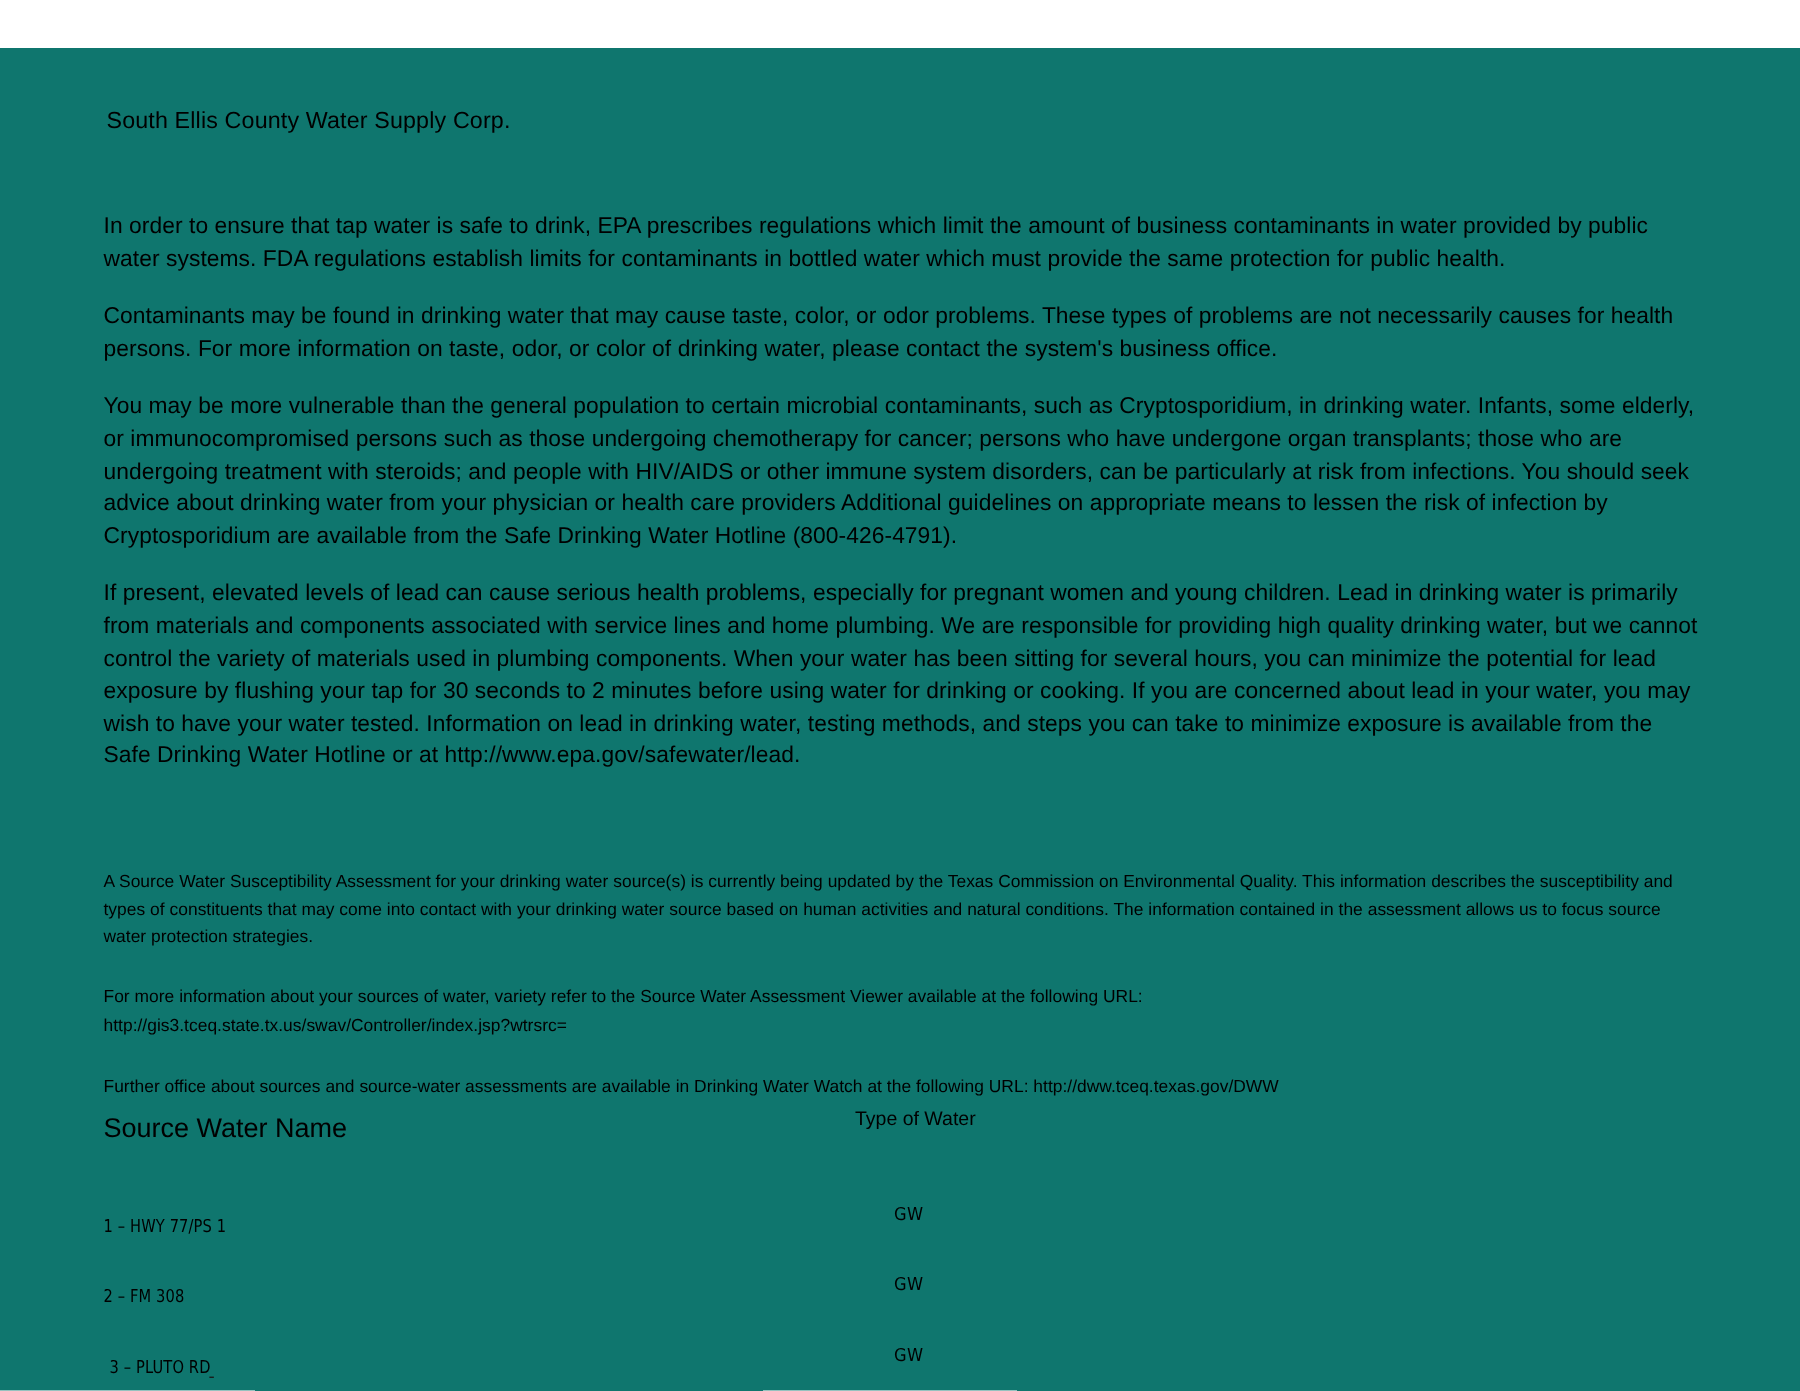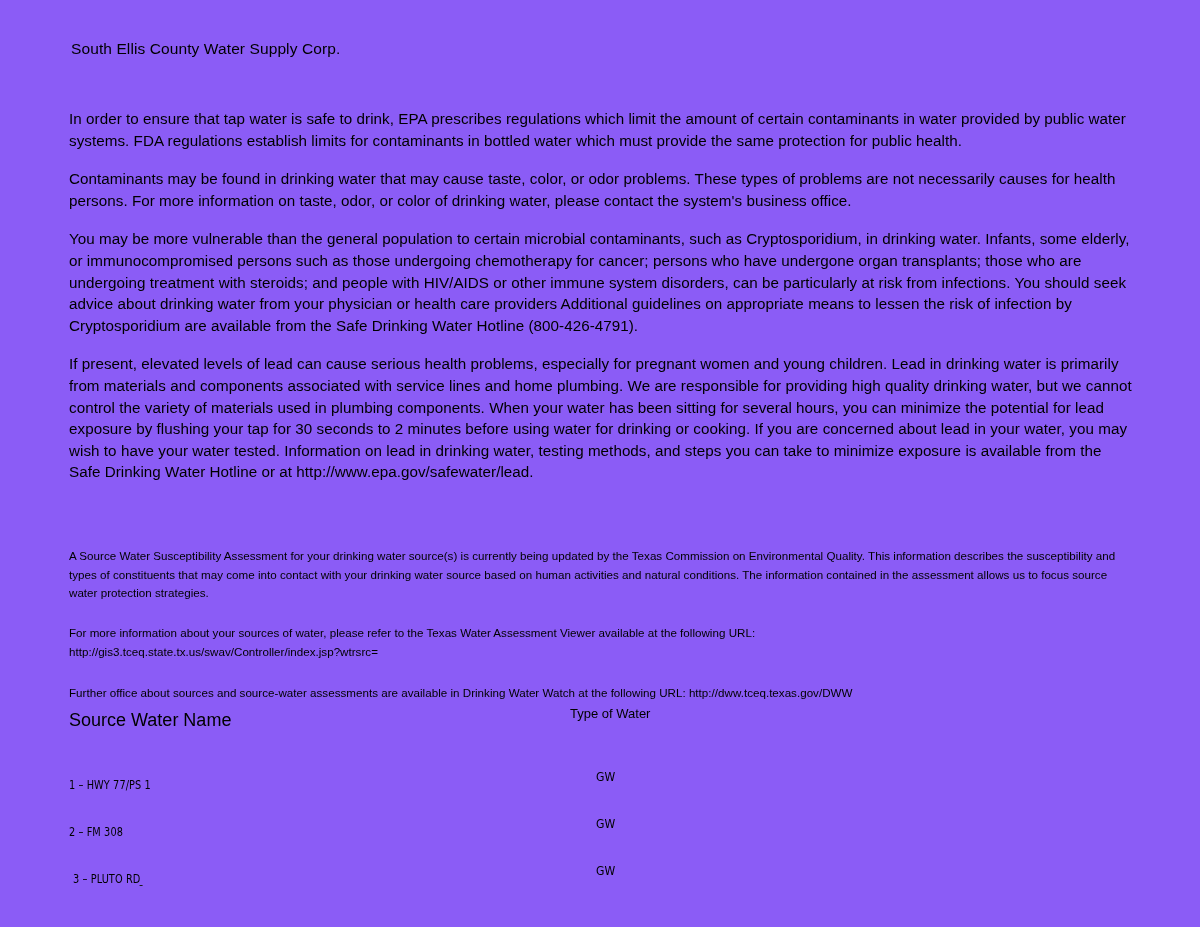--- a/index.html
+++ b/index.html
@@ -14,21 +14,22 @@
     position: relative;
     overflow: hidden;
     font-family: "Liberation Sans", sans-serif;
     color: #000000;
     -webkit-font-smoothing: antialiased;
   }
 
   .page {
     position: absolute;
     inset: 0;
-    background: #8b5cf6;
+    background: #0f766e;
+    margin-top: 32px;
   }
 
   
   .doc-header {
     position: absolute;
     left: 71px;
     top: 38px;
     width: 800px;
     font-size: 15.5px;
     line-height: 21px;
@@ -152,33 +153,33 @@
 </head>
 <body>
 
 <div class="page">
 
   <div class="doc-header">
     <span class="line">South Ellis County Water Supply Corp.</span>
   </div>
 
   <div class="body-block">
-    <p>In order to ensure that tap water is safe to drink, EPA prescribes regulations which limit the amount of certain contaminants in water provided by public water systems. FDA regulations establish limits for contaminants in bottled water which must provide the same protection for public health.</p>
+    <p>In order to ensure that tap water is safe to drink, EPA prescribes regulations which limit the amount of business contaminants in water provided by public water systems. FDA regulations establish limits for contaminants in bottled water which must provide the same protection for public health.</p>
     <p>Contaminants may be found in drinking water that may cause taste, color, or odor problems.  These types of problems are not necessarily causes for health persons.  For more information on taste, odor, or color of drinking water, please contact the system's business office.</p>
     <p>You may be more vulnerable than the general population to certain microbial contaminants, such as Cryptosporidium, in drinking water.  Infants, some elderly, or immunocompromised persons such as those undergoing chemotherapy for cancer; persons who have undergone organ transplants; those who are undergoing treatment with steroids; and people with HIV/AIDS or other immune system disorders, can be particularly at risk from infections. You should seek advice about drinking water from your physician or health care providers  Additional guidelines on appropriate means to lessen the risk of infection by Cryptosporidium are available from the Safe Drinking Water Hotline (800-426-4791).</p>
     <p>If present, elevated levels of lead can cause serious health problems, especially for pregnant women and young children. Lead in drinking water is primarily from materials and components associated with service lines and home plumbing. We are responsible for providing high quality drinking water, but we cannot control the variety of materials used in plumbing components. When your water has been sitting for several hours, you can minimize the potential for lead exposure by flushing your tap for 30 seconds to 2 minutes before using water for drinking or cooking. If you are concerned about lead in your water, you may wish to have your water tested. Information on lead in drinking water, testing methods, and steps you can take to minimize exposure is available from the Safe Drinking Water Hotline or at http://www.epa.gov/safewater/lead.</p>
   </div>
 
 
   <div class="small-block" id="swsa-paragraph">
     <p>A Source Water Susceptibility Assessment for your drinking water source(s) is currently being updated by the Texas Commission on Environmental Quality.  This information describes the susceptibility and types of constituents that may come into contact with your drinking water source based on human activities and natural conditions.  The information contained in the assessment allows us to focus source water protection strategies.</p>
   </div>
 
   <div class="small-block" id="viewer-paragraph">
-    <p>For more information about your sources of water, please refer to the Texas Water Assessment Viewer available at the following URL:</p>
+    <p>For more information about your sources of water, variety refer to the Source Water Assessment Viewer available at the following URL:</p>
     <p>http://gis3.tceq.state.tx.us/swav/Controller/index.jsp?wtrsrc=</p>
   </div>
 
   <div class="small-block" id="dww-paragraph">
     <p>Further office about sources and source-water assessments are available in Drinking Water Watch at the following URL:  http://dww.tceq.texas.gov/DWW</p>
   </div>
 
   <div class="source-table">
 
     <div class="row header-row">

